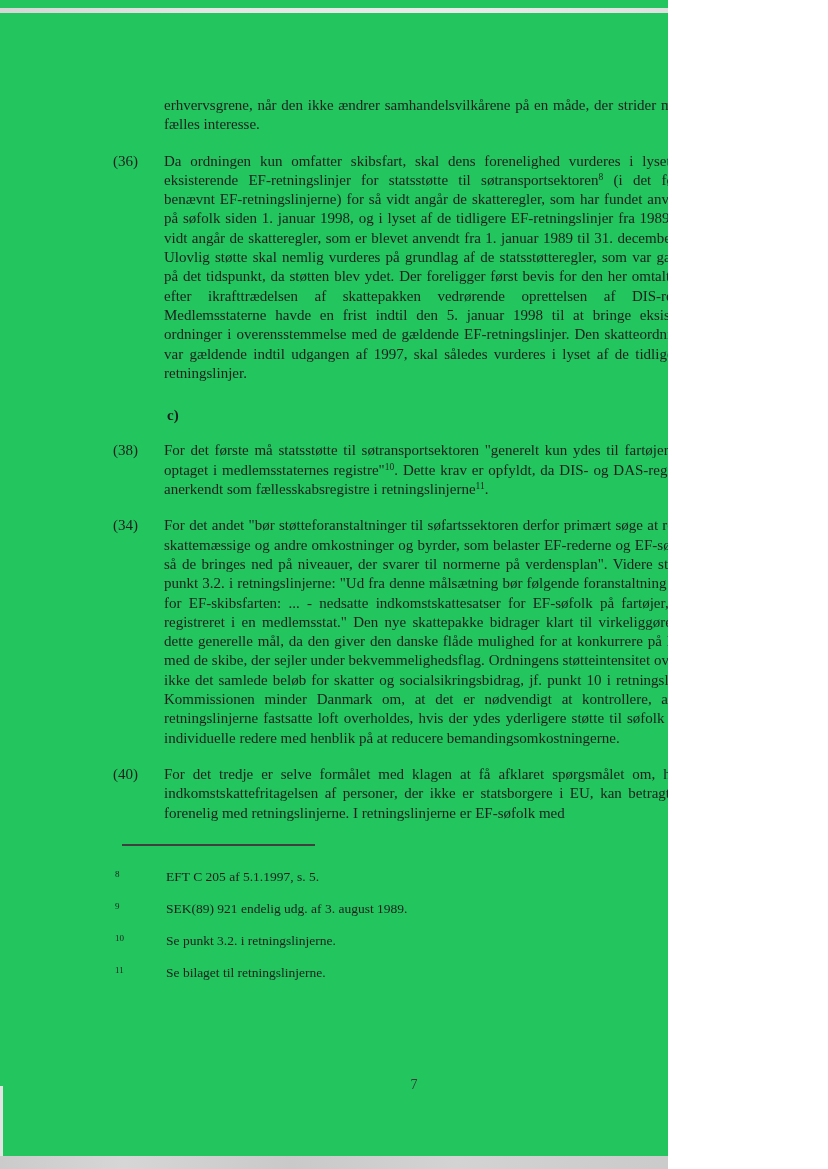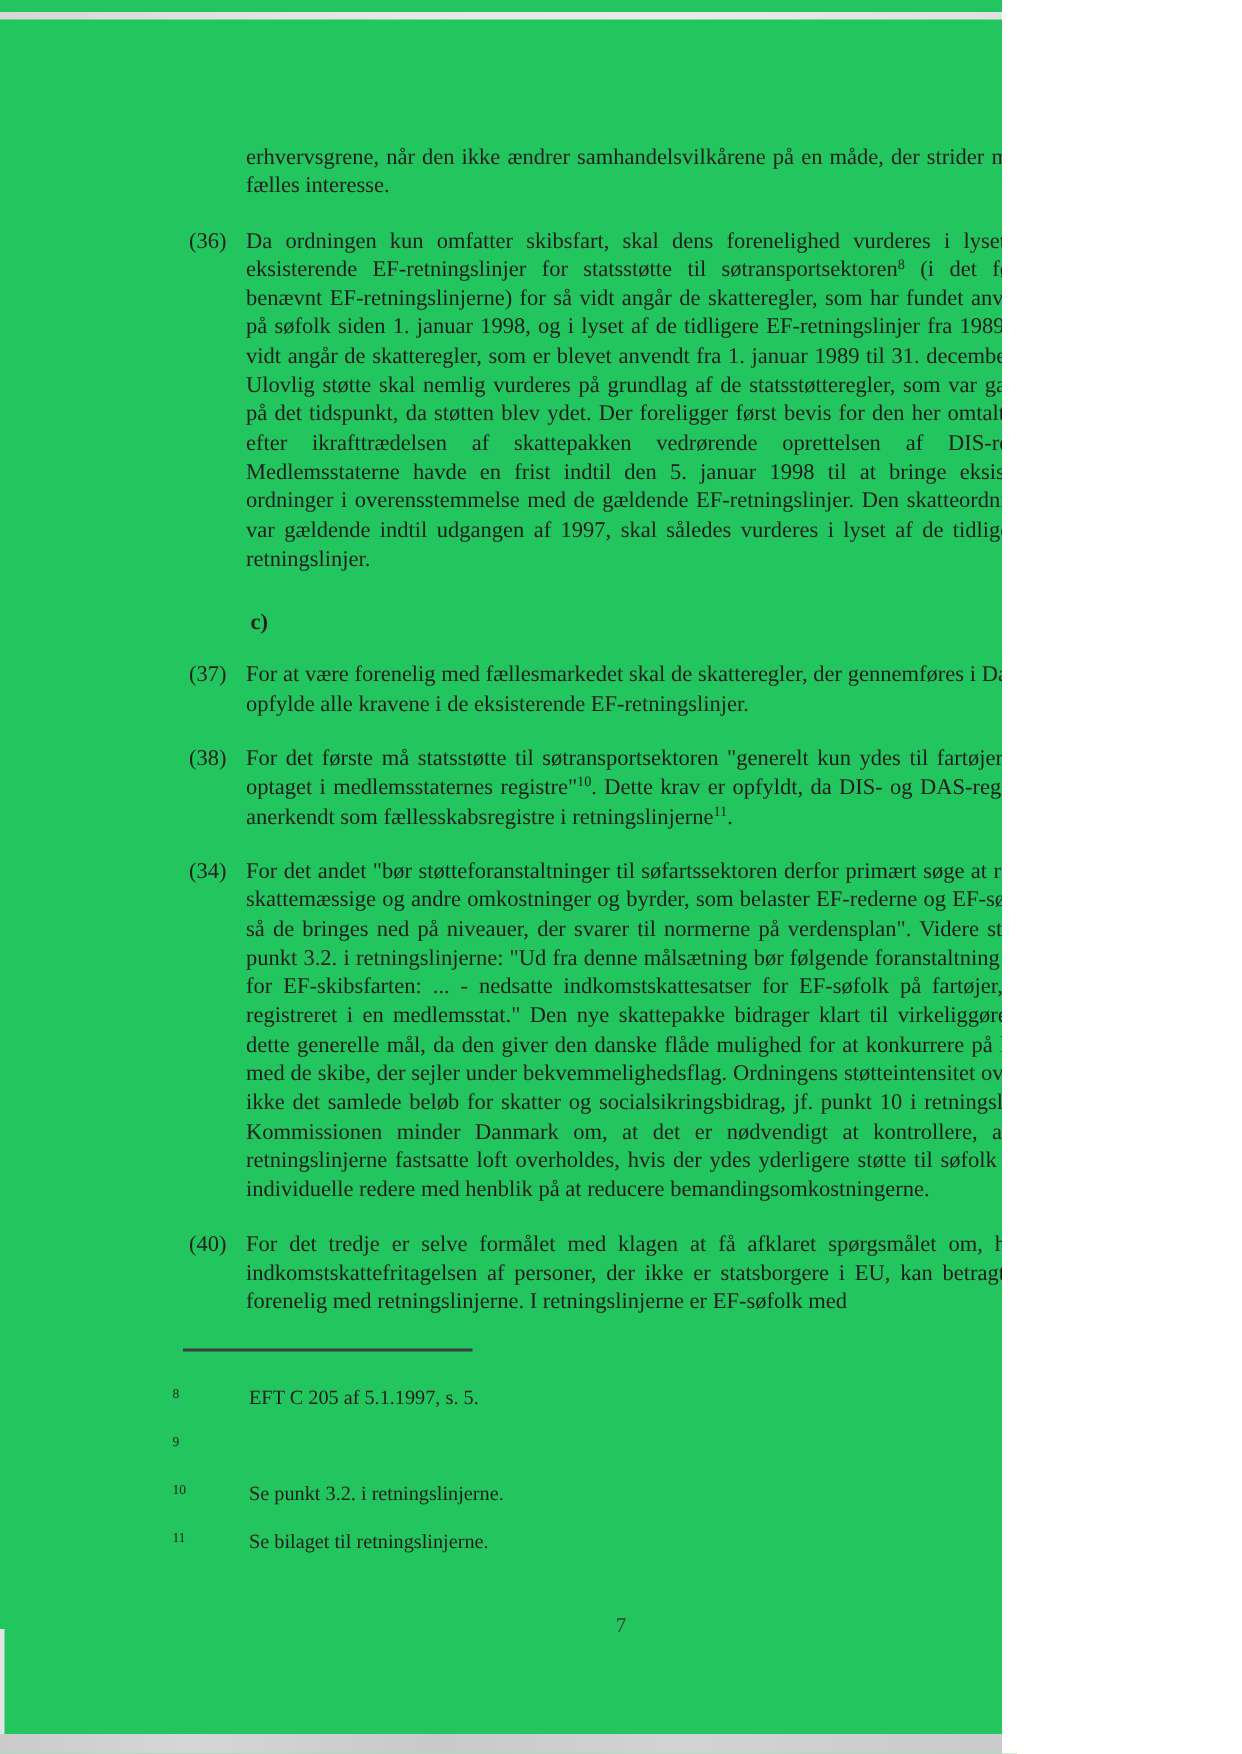--- a/index.html
+++ b/index.html
@@ -21,21 +21,21 @@
     background:linear-gradient(90deg,#cbcbcb,#d6d6d6 15%,#c9c9c9 35%,#d3d3d3 55%,#cccccc 75%,#c7c7c7);
   }
   .left-edge {
     position:absolute; left:0; bottom:13px; width:3px; height:70px; background:#e3e3e3;
   }
   .content {
     position:absolute; top:96px; left:113px; width:601px;
     font-size:15px; line-height:19.3px;
   }
   .para { display:flex; margin-bottom:17px; }
-  .num { width:51px; flex-shrink:0;text-align:center; }
+  .num { width:51px; flex-shrink:0; }
   .body { width:550px; text-align:justify; }
   .it { }
   sup {
     font-size:9.5px; line-height:0; vertical-align:baseline;
     position:relative; top:-5px;
   }
   .heading { display:flex; margin:23px 0 16px 54px; font-weight:bold; }
   .h-label { margin-right:11px; }
   .fn-rule { margin:21px 0 22px 9px; width:193px; border-top:2px solid #3f3f3f; }
   .footnote { display:flex; margin-bottom:15px; font-size:13.5px; line-height:17px; }
@@ -61,24 +61,20 @@
 
     <div class="para">
       <div class="num">(36)</div>
       <div class="body"><span>Da ordningen kun omfatter skibsfart, skal dens forenelighed vurderes i lyset af de eksisterende EF-retningslinjer for statsstøtte til søtransportsektoren</span><sup>8</sup><span> (i det følgende benævnt </span><span class="it">EF-retningslinjerne</span><span>) for så vidt angår de skatteregler, som har fundet anvendelse på søfolk siden 1. januar 1998, og i lyset af de tidligere EF-retningslinjer fra 1989</span><sup>9</sup><span> for så vidt angår de skatteregler, som er blevet anvendt fra 1. januar 1989 til 31. december 1997. Ulovlig støtte skal nemlig vurderes på grundlag af de statsstøtteregler, som var gældende på det tidspunkt, da støtten blev ydet. Der foreligger først bevis for den her omtalte støtte efter ikrafttrædelsen af skattepakken vedrørende oprettelsen af DIS-registret. Medlemsstaterne havde en frist indtil den 5. januar 1998 til at bringe eksisterende ordninger i overensstemmelse med de gældende EF-retningslinjer. Den skatteordning, der var gældende indtil udgangen af 1997, skal således vurderes i lyset af de tidligere EF-retningslinjer.</span></div>
     </div>
 
     <div class="heading">
       <span class="h-label">c)</span>
     </div>
 
-    <div class="para">
-      <div class="num">(37)</div>
-      <div class="body">For at være forenelig med fællesmarkedet skal de skatteregler, der gennemføres i Danmark, opfylde alle kravene i de eksisterende EF-retningslinjer.</div>
-    </div>
 
     <div class="para">
       <div class="num">(38)</div>
       <div class="body"><span>For det første må statsstøtte til søtransportsektoren "generelt kun ydes til fartøjer, der er optaget i medlemsstaternes registre"</span><sup>10</sup><span>. Dette krav er opfyldt, da DIS- og DAS-registret er anerkendt som fællesskabsregistre i retningslinjerne</span><sup>11</sup><span>.</span></div>
     </div>
 
     <div class="para">
       <div class="num">(34)</div>
       <div class="body">For det andet "bør støtteforanstaltninger til søfartssektoren derfor primært søge at reducere skattemæssige og andre omkostninger og byrder, som belaster EF-rederne og EF-søfolk ..., så de bringes ned på niveauer, der svarer til normerne på verdensplan". Videre står der i punkt 3.2. i retningslinjerne: "Ud fra denne målsætning bør følgende foranstaltning tillades for EF-skibsfarten: ... - nedsatte indkomstskattesatser for EF-søfolk på fartøjer, der er registreret i en medlemsstat." Den nye skattepakke bidrager klart til virkeliggørelsen af dette generelle mål, da den giver den danske flåde mulighed for at konkurrere på lige fod med de skibe, der sejler under bekvemmelighedsflag. Ordningens støtteintensitet overstiger ikke det samlede beløb for skatter og socialsikringsbidrag, jf. punkt 10 i retningslinjerne. Kommissionen minder Danmark om, at det er nødvendigt at kontrollere, at det i retningslinjerne fastsatte loft overholdes, hvis der ydes yderligere støtte til søfolk eller til individuelle redere med henblik på at reducere bemandingsomkostningerne.</div>
     </div>
@@ -90,20 +86,21 @@
 
     <div class="fn-rule"></div>
 
     <div class="footnote">
       <div class="fn-num"><sup>8</sup></div>
       <div class="fn-text">EFT C 205 af 5.1.1997, s. 5.</div>
     </div>
 
     <div class="footnote">
       <div class="fn-num"><sup>9</sup></div>
+      <div class="fn-text">SEK(89) 921 endelig udg. af 3. august 1989.</div>
     </div>
 
     <div class="footnote">
       <div class="fn-num"><sup>10</sup></div>
       <div class="fn-text">Se punkt 3.2. i retningslinjerne.</div>
     </div>
 
     <div class="footnote">
       <div class="fn-num"><sup>11</sup></div>
       <div class="fn-text">Se bilaget til retningslinjerne.</div>

